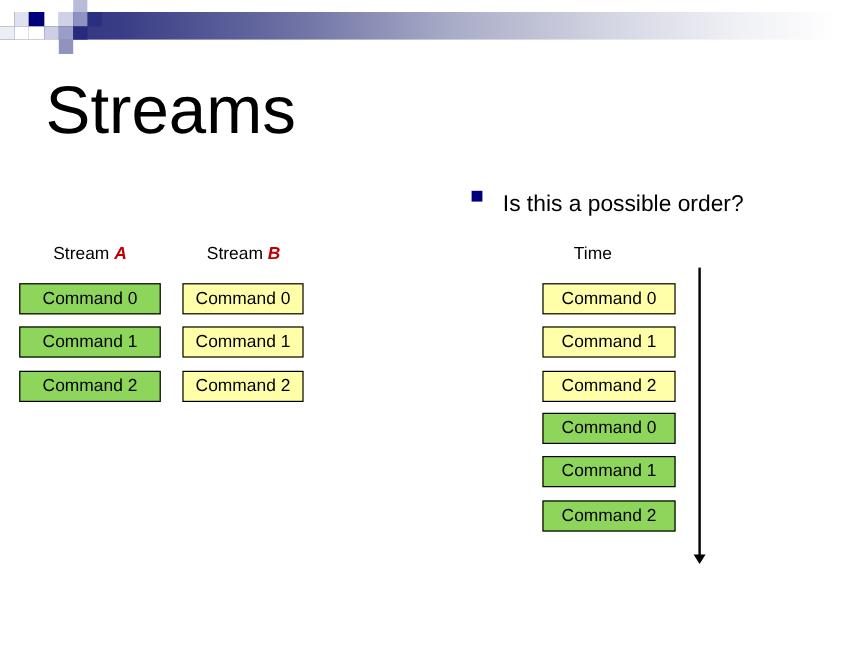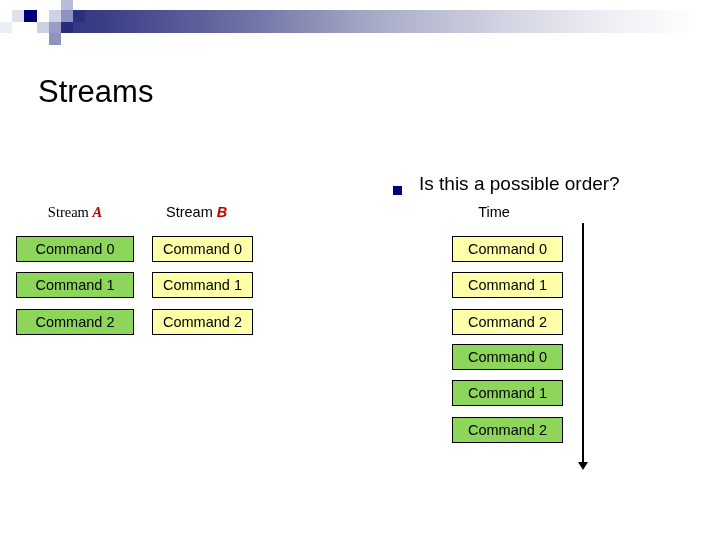--- a/index.html
+++ b/index.html
@@ -34,35 +34,35 @@
   }
   .chk {
     position: absolute;
   }
 
   
   #slide-title {
     position: absolute;
     left: 38px;
     top: 66px;
-    font-size: 31px;
+    font-size: 56px;
     line-height: 52px;
     font-weight: normal;
     letter-spacing: 0px;
     color: #000000;
     white-space: nowrap;
   }
 
   
   #bullet-row {
     position: absolute;
     left: 393px;
-    top: 172px;
+    top: 159px;
     display: flex;
-    align-items: flex-end;
+    align-items: flex-start;
     white-space: nowrap;
   }
   #bullet-square {
     width: 9px;
     height: 9px;
     background: #00007c;
     margin-right: 17px;
     flex: 0 0 auto;
   }
   #bullet-text {
@@ -77,22 +77,22 @@
     font-size: 14.5px;
     line-height: 18px;
     color: #000000;
     white-space: nowrap;
   }
   .col-header .letter {
     color: #c00000;
     font-style: italic;
     font-weight: bold;
   }
-  #header-stream-a { left: 16px;  top: 203px; width: 118px; text-align: center; font-family: Liberation Serif, serif; }
-  #header-stream-b { left: 166px; top: 203px; width: 110px; text-align: left; }
+  #header-stream-a { left: 16px;  top: 203px; width: 118px; text-align: center; }
+  #header-stream-b { left: 148px; top: 203px; width: 110px; text-align: center; }
   #header-time     { left: 438px; top: 203px; width: 112px; text-align: center; }
 
   
   .cmd-box {
     position: absolute;
     box-sizing: border-box;
     border: 1px solid #000000;
     font-size: 14.5px;
     line-height: 1;
     color: #000000;

